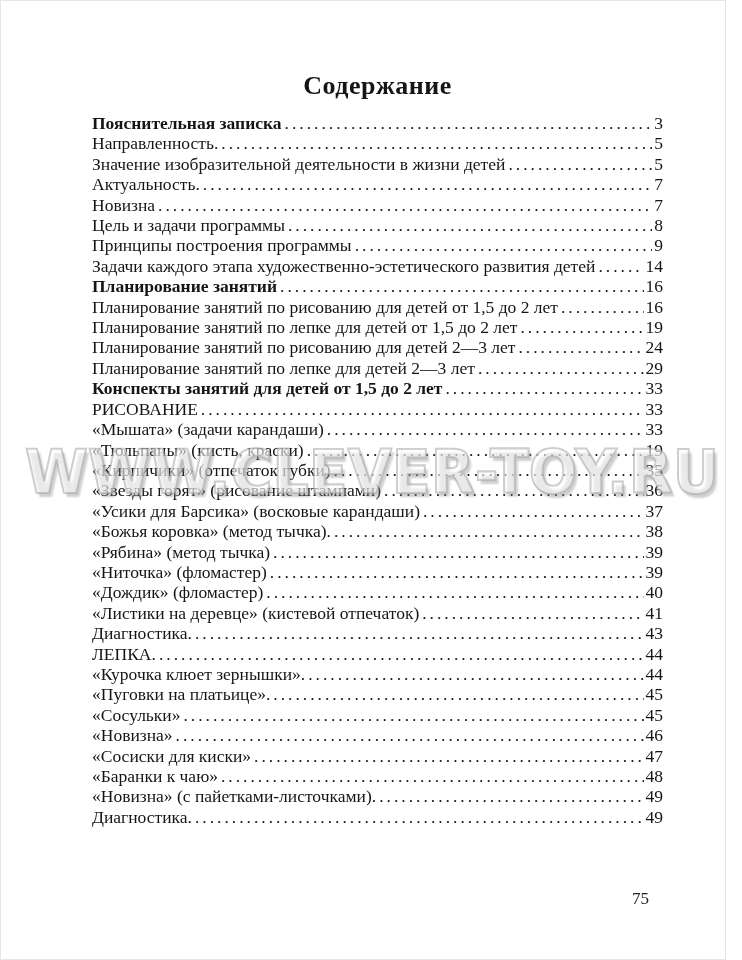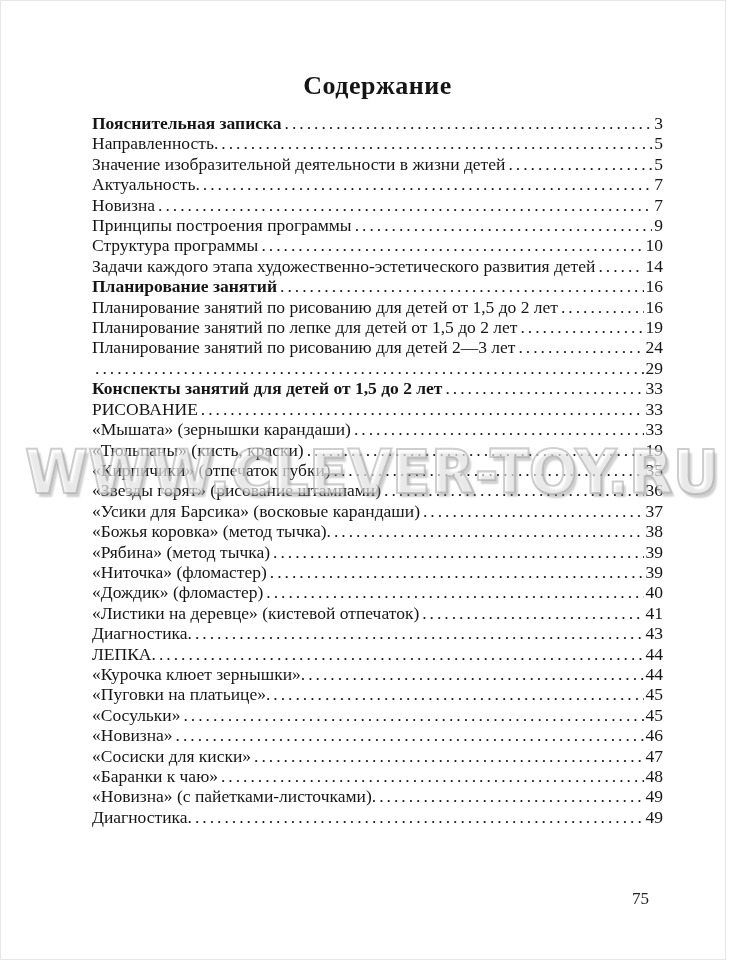--- a/index.html
+++ b/index.html
@@ -116,28 +116,28 @@
         <span class="label">Актуальность.</span>
         <span class="leader"></span>
         <span class="pg">7</span>
       </div>
       <div class="toc-row">
         <span class="label">Новизна</span>
         <span class="leader"></span>
         <span class="pg">7</span>
       </div>
       <div class="toc-row">
+        <span class="label">Цель и задачи программы</span>
+        <span class="leader"></span>
+        <span class="pg">8</span>
+      </div>
+      <div class="toc-row">
         <span class="label">Принципы построения программы</span>
         <span class="leader"></span>
         <span class="pg">9</span>
-      </div>
-      <div class="toc-row">
-        <span class="label">Структура программы</span>
-        <span class="leader"></span>
-        <span class="pg">10</span>
       </div>
       <div class="toc-row">
         <span class="label">Задачи каждого этапа художественно-эстетического развития детей</span>
         <span class="leader"></span>
         <span class="pg">14</span>
       </div>
       <div class="toc-row bold">
         <span class="label">Планирование занятий</span>
         <span class="leader"></span>
         <span class="pg">16</span>
@@ -151,35 +151,36 @@
         <span class="label">Планирование занятий по лепке для детей от 1,5 до 2 лет</span>
         <span class="leader"></span>
         <span class="pg">19</span>
       </div>
       <div class="toc-row">
         <span class="label">Планирование занятий по рисованию для детей 2—3 лет</span>
         <span class="leader"></span>
         <span class="pg">24</span>
       </div>
       <div class="toc-row">
+        <span class="label">Планирование занятий по лепке для детей 2—3 лет</span>
         <span class="leader"></span>
         <span class="pg">29</span>
       </div>
       <div class="toc-row bold">
         <span class="label">Конспекты занятий для детей от 1,5 до 2 лет</span>
         <span class="leader"></span>
         <span class="pg">33</span>
       </div>
       <div class="toc-row">
         <span class="label">РИСОВАНИЕ</span>
         <span class="leader"></span>
         <span class="pg">33</span>
       </div>
       <div class="toc-row">
-        <span class="label">«Мышата» (зернышки карандаши)</span>
+        <span class="label">«Мышата» (задачи карандаши)</span>
         <span class="leader"></span>
         <span class="pg">33</span>
       </div>
       <div class="toc-row">
         <span class="label">«Тюльпаны» (кисть, краски)</span>
         <span class="leader"></span>
         <span class="pg">19</span>
       </div>
       <div class="toc-row">
         <span class="label">«Кирпичики» (отпечаток губки)</span>

